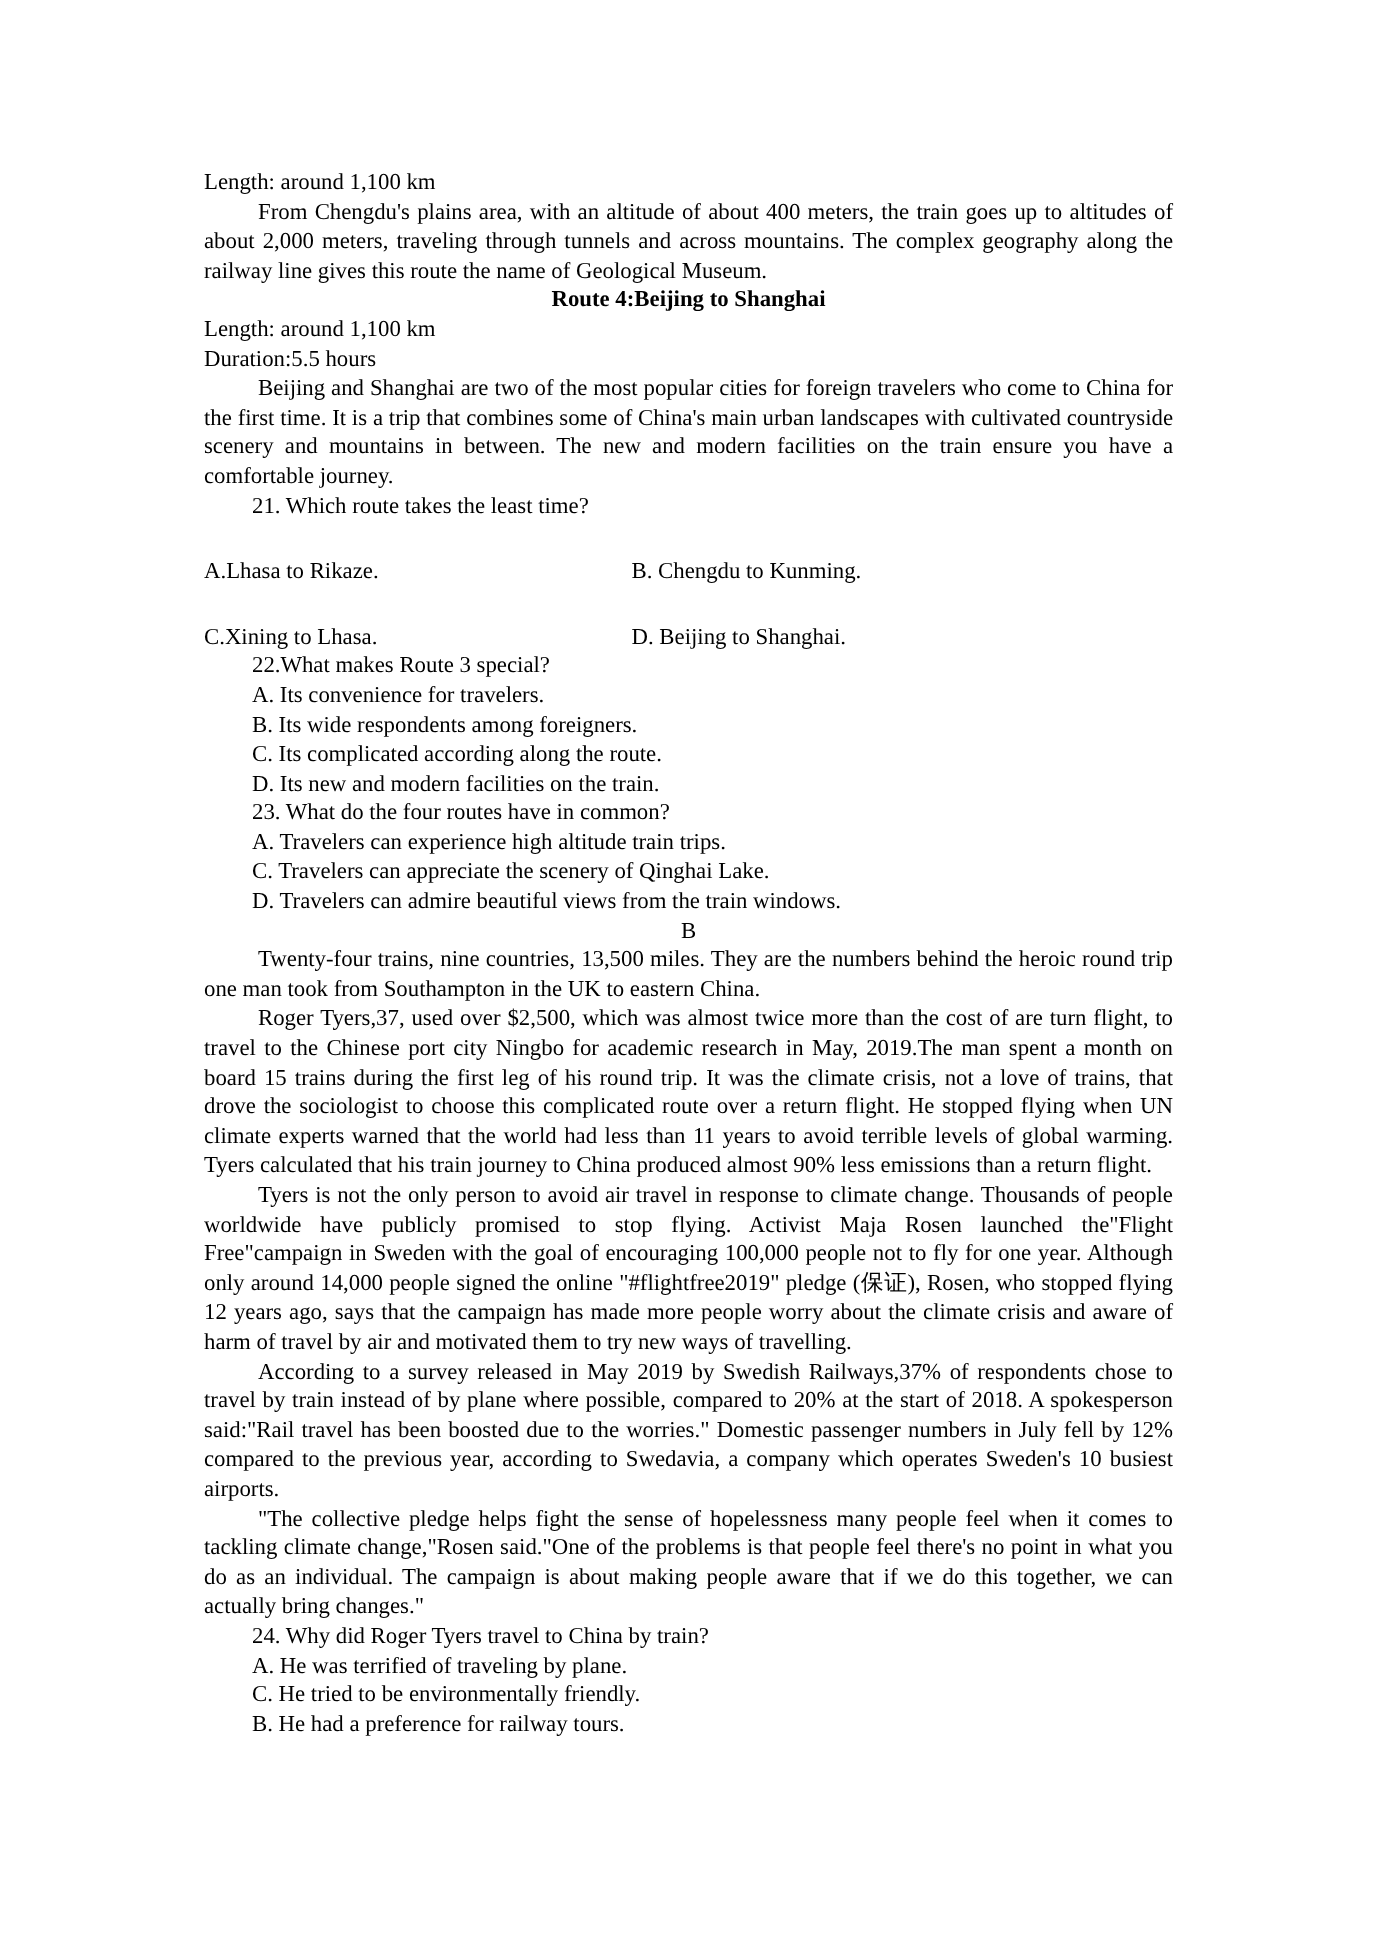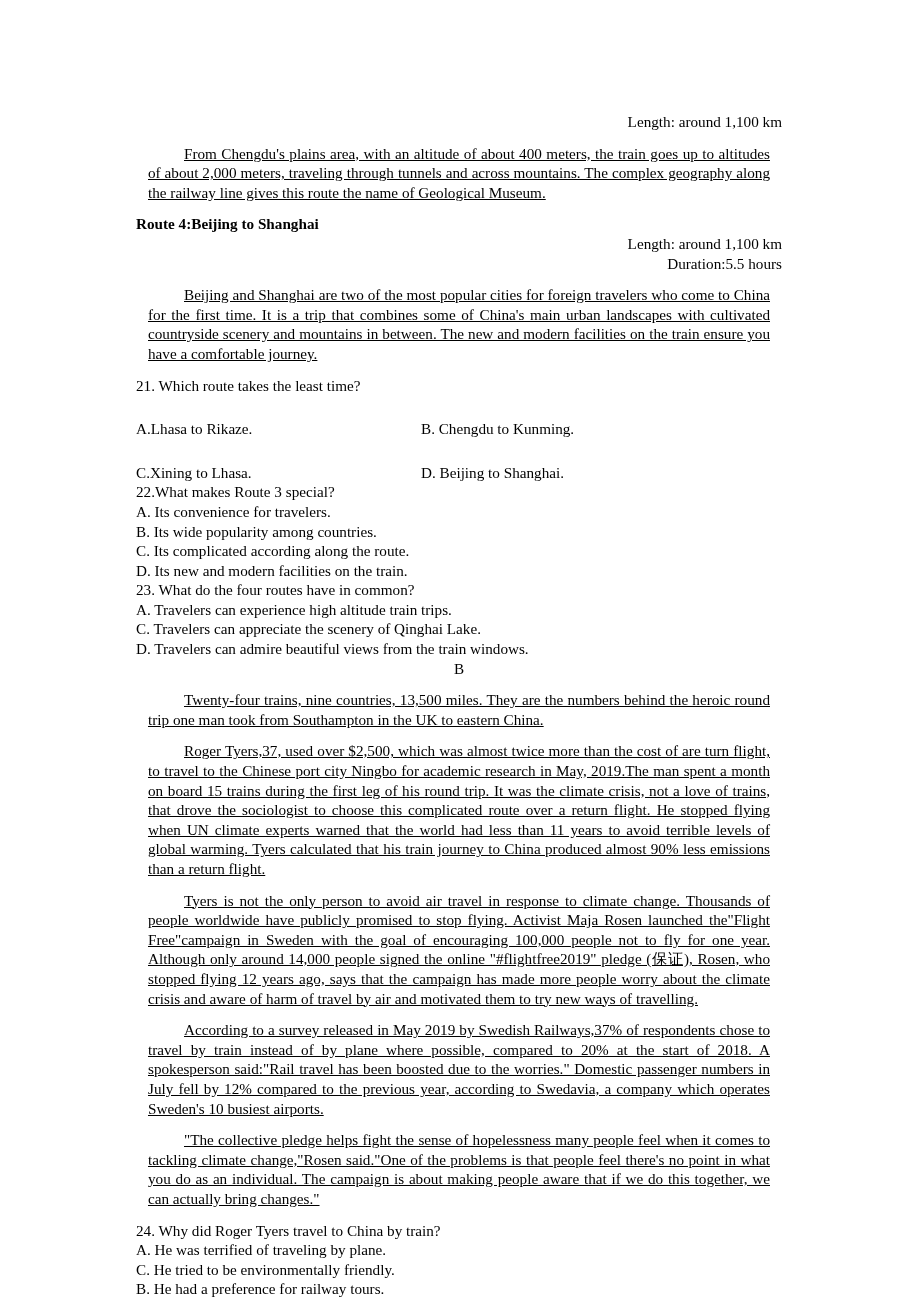--- a/index.html
+++ b/index.html
@@ -23,33 +23,33 @@
     padding: 112px 138px 0 136px;
   }
   .doc {
     font-size: 15.2px;
     line-height: 19.6px;
     text-align: left;
   }
   
   .line {
     white-space: pre;
-    text-align: right;
+    text-align: left;
   }
   .bold-line {
     font-weight: bold;
     white-space: pre;
+    text-align: center;
   }
   
   .para {
     text-align: justify;
     text-justify: inter-word;
     text-indent: 36px;
-    margin: 12px;
-    text-decoration: underline;
+    margin: 0;
   }
   
   .centered {
     text-align: center;
     margin: 0;
   }
   
   .opt-row {
     display: flex;
     width: 100%;
@@ -59,20 +59,21 @@
     width: 285px;
     flex: 0 0 285px;
     white-space: pre;
   }
   .opt-col-b {
     flex: 1 1 auto;
     white-space: pre;
   }
   .qline {
     white-space: pre;
+    margin-left: 32px;
   }
 </style>
 </head>
 <body>
 
 <div class="page">
   <div class="doc">
 
     <div class="line">Length: around 1,100 km</div>
     <p class="para">From Chengdu's plains area, with an altitude of about 400 meters, the train goes up to altitudes of about 2,000 meters, traveling through tunnels and across mountains. The complex geography along the railway line gives this route the name of Geological Museum.</p>
@@ -87,21 +88,21 @@
       <div class="opt-col-a">A.Lhasa to Rikaze.</div>
       <div class="opt-col-b">B. Chengdu to Kunming.</div>
     </div>
     <div class="opt-row">
       <div class="opt-col-a">C.Xining to Lhasa.</div>
       <div class="opt-col-b">D. Beijing to Shanghai.</div>
     </div>
 
     <div class="qline">22.What makes Route 3 special?</div>
     <div class="qline">A. Its convenience for travelers.</div>
-    <div class="qline">B. Its wide popularity among countries.</div>
+    <div class="qline">B. Its wide respondents among foreigners.</div>
     <div class="qline">C. Its complicated according along the route.</div>
     <div class="qline">D. Its new and modern facilities on the train.</div>
 
     <div class="qline">23. What do the four routes have in common?</div>
     <div class="qline">A. Travelers can experience high altitude train trips.</div>
     <div class="qline">C. Travelers can appreciate the scenery of Qinghai Lake.</div>
     <div class="qline">D. Travelers can admire beautiful views from the train windows.</div>
 
     <p class="centered">B</p>
 

